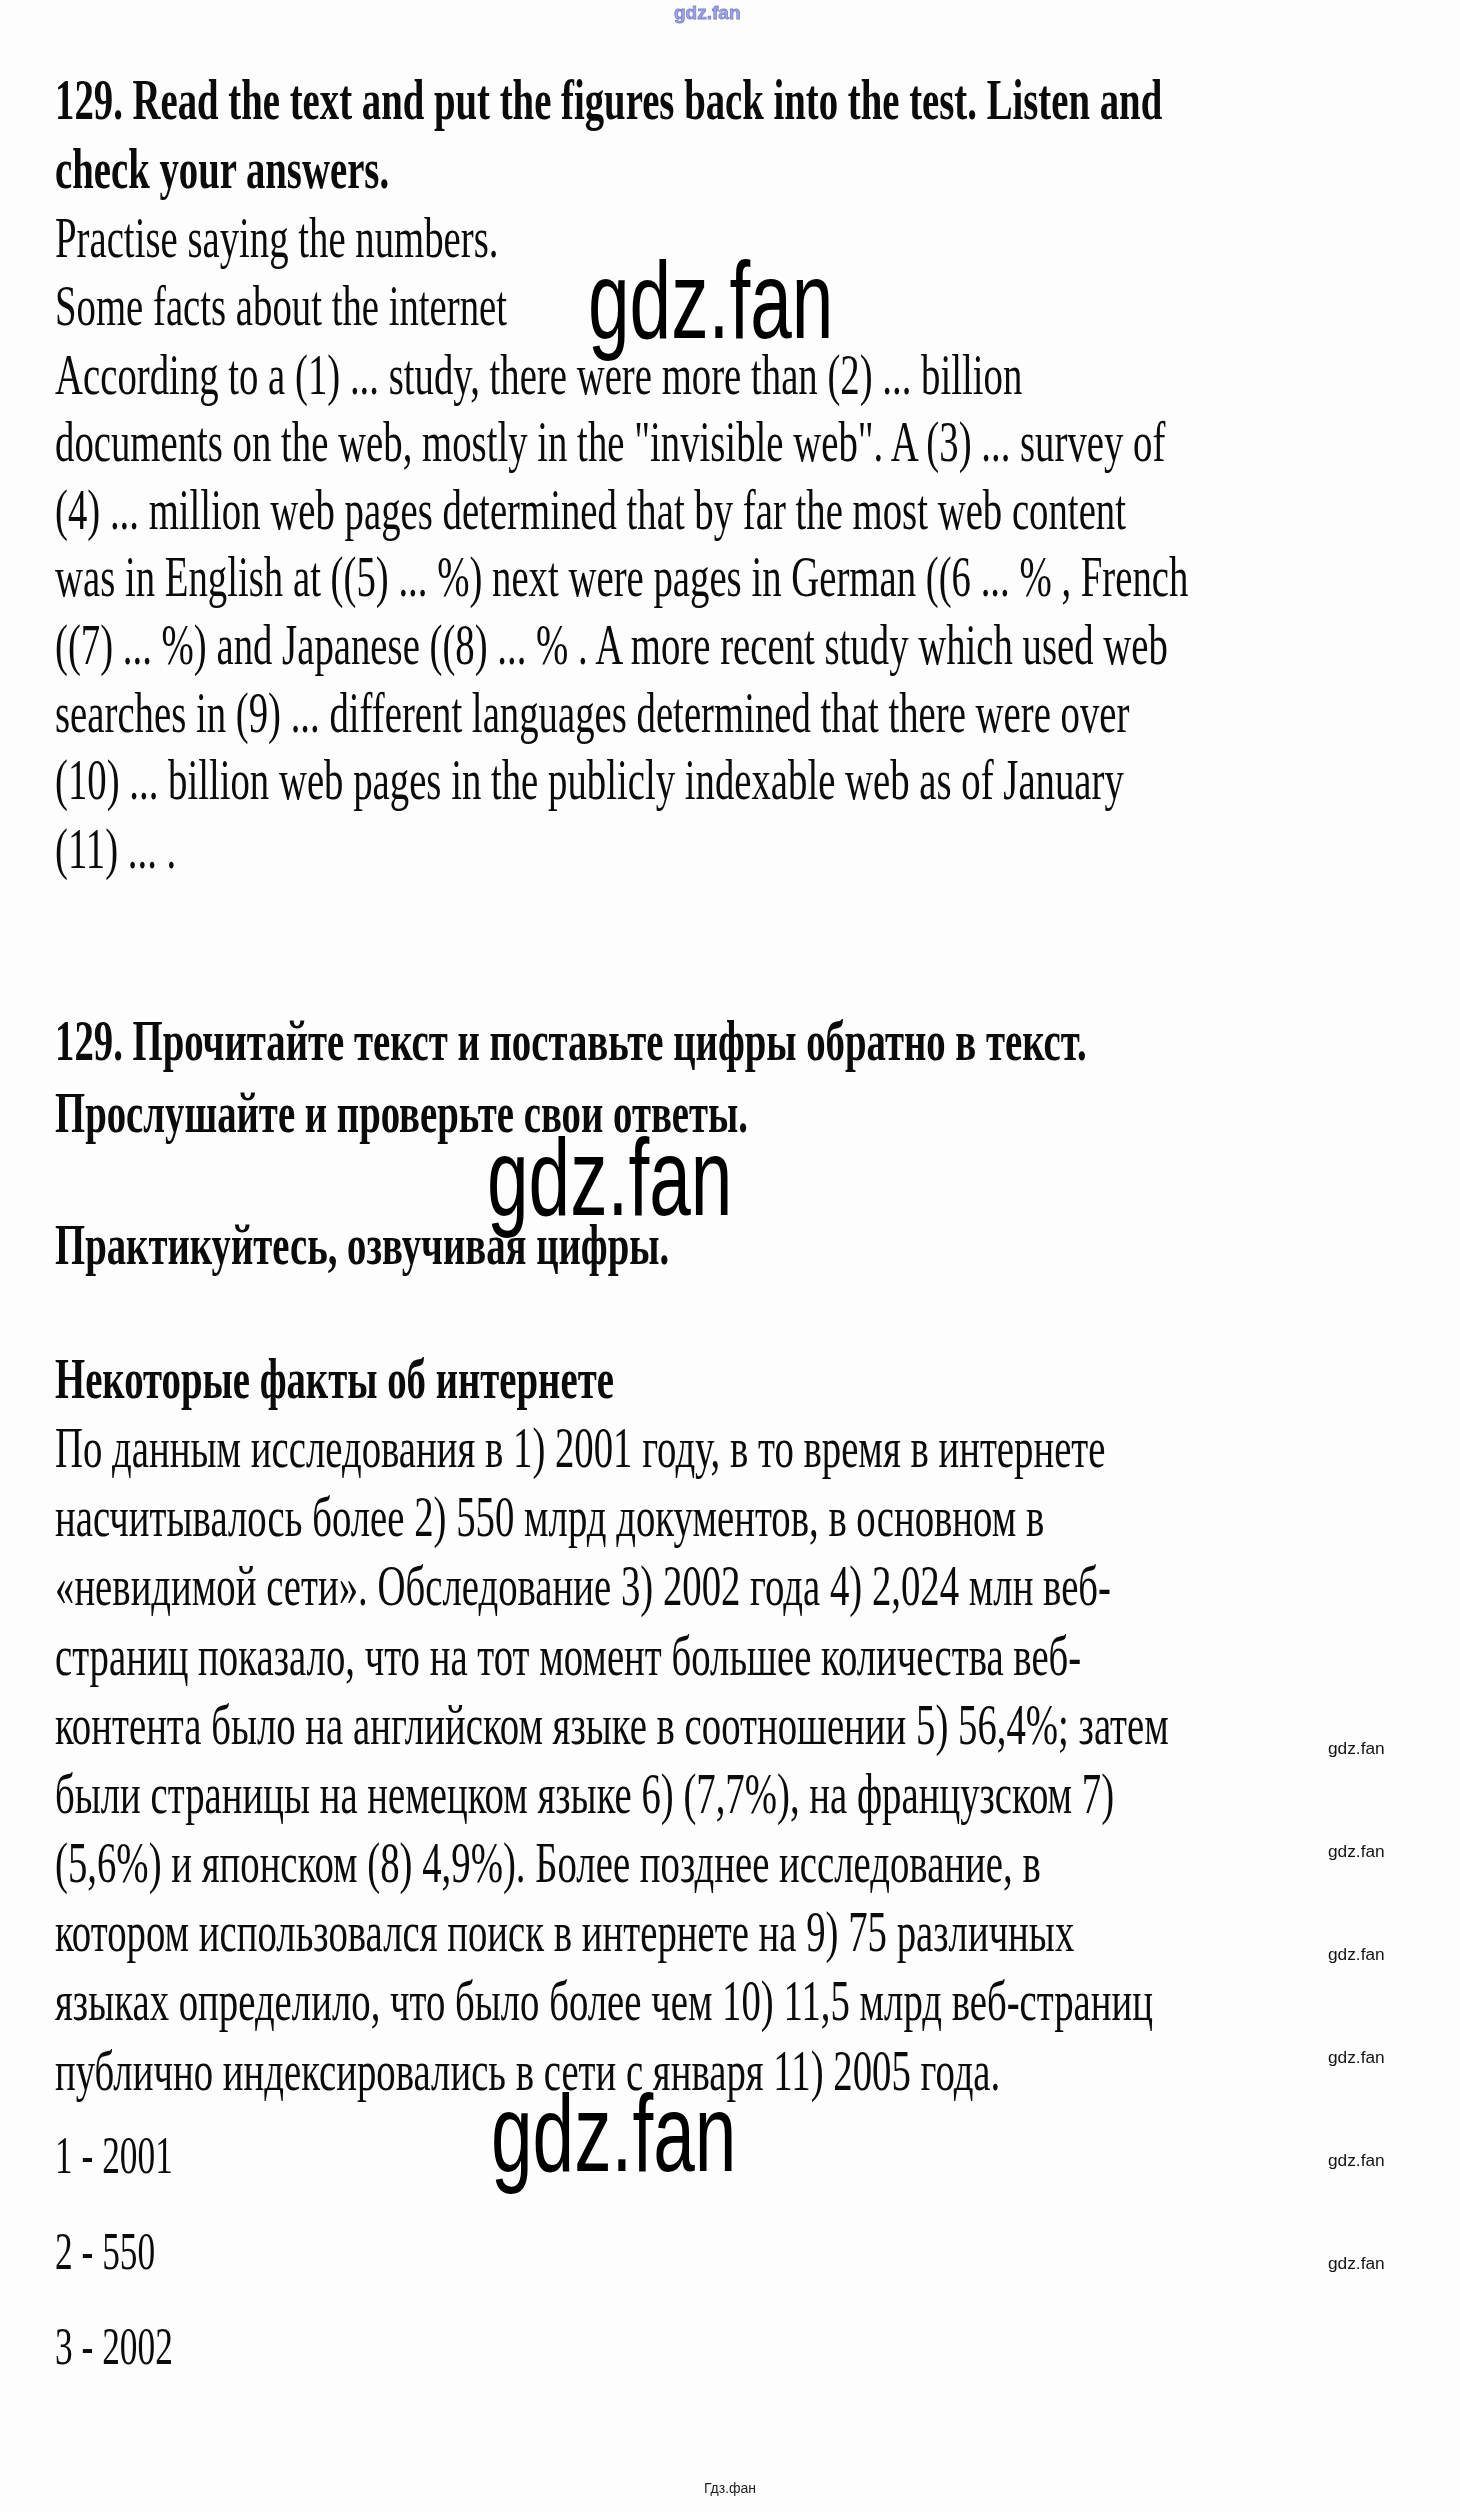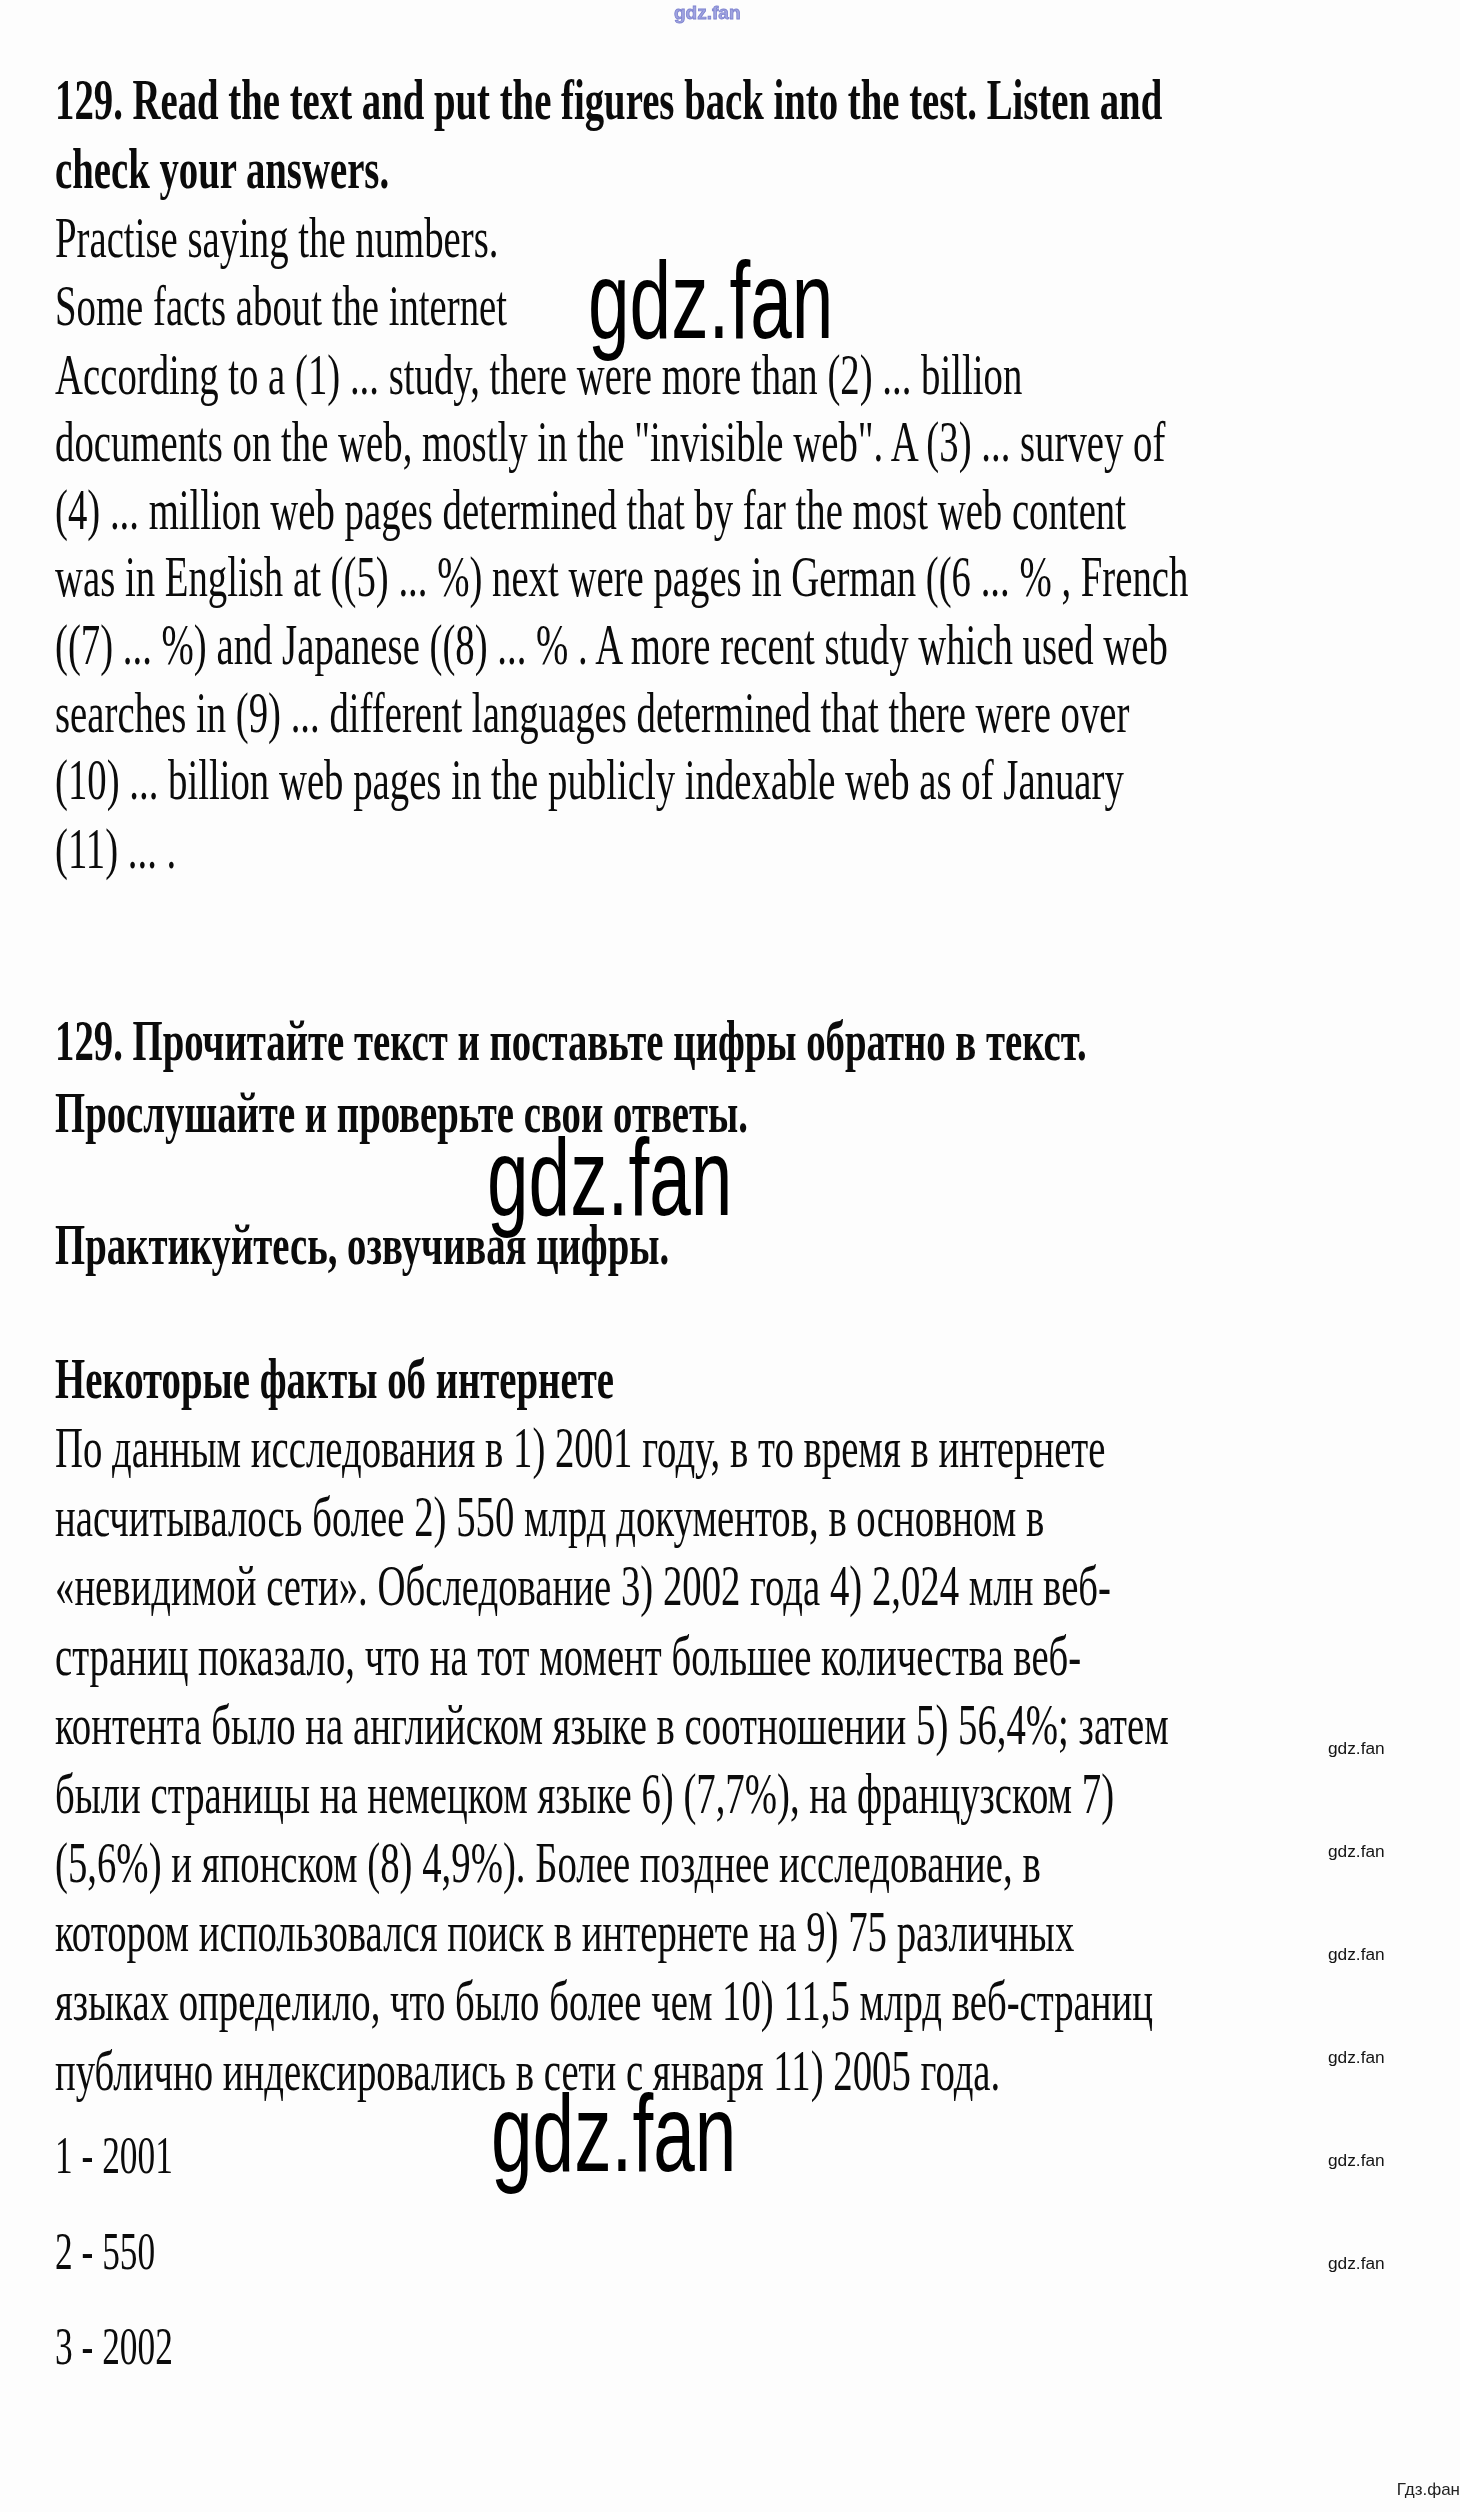--- a/index.html
+++ b/index.html
@@ -55,23 +55,23 @@
     font-size: 19px;
     font-weight: bold;
     color: #a0a4e0;
     -webkit-text-stroke: 0.8px #7d82cf;
   }
   .footer {
     position: absolute;
     top: 2480px;
     left: 0;
     width: 100%;
-    text-align: right;
+    text-align: center;
     font-family: "Liberation Sans", sans-serif;
-    font-size: 17px;
+    font-size: 14px;
     color: #222222;
   }
 </style>
 </head>
 <body>
 
 <div id="page">
 
   <div class="wm-top">gdz.fan</div>
 

